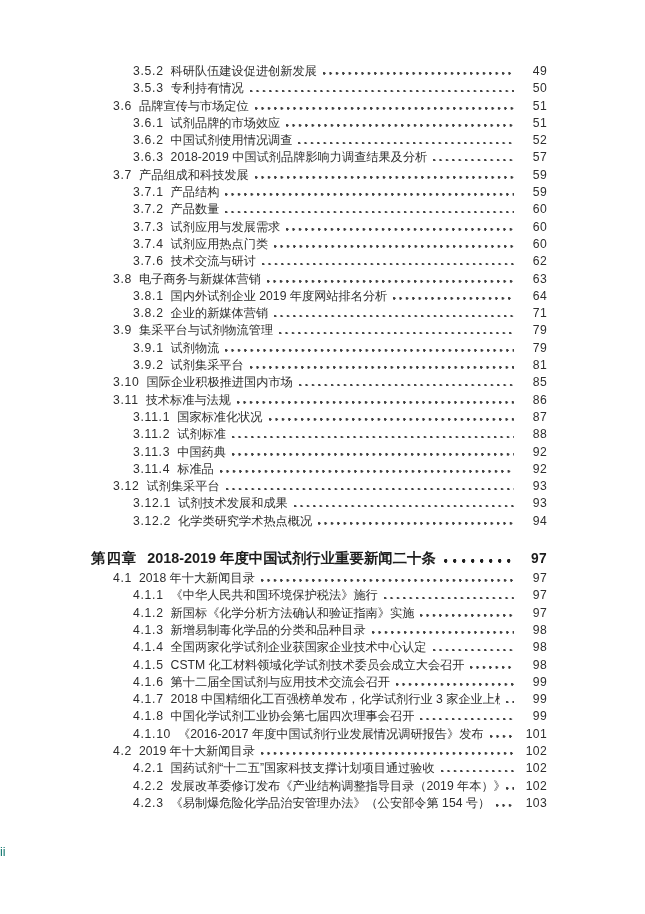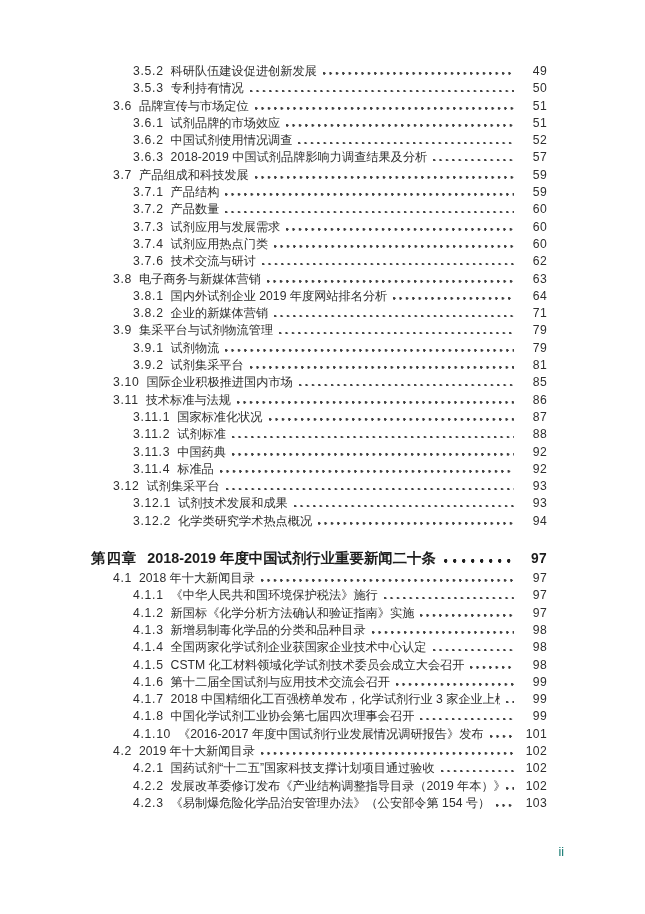--- a/index.html
+++ b/index.html
@@ -70,21 +70,21 @@
     background-image: radial-gradient(circle at 1.7px 1.7px, #1f1f1f 1.55px, rgba(0,0,0,0) 1.95px);
     background-size: 9px 3.6px;
     margin: 0 8px 0 8px;
   }
   .row.chapter .pg { font-size: 13.8px; }
   .footer {
     position: absolute;
     left: 0;
     right: 0;
     top: 845px;
-    text-align: right;
+    text-align: left;
     font-size: 12.5px;
     color: #0f766e;
   }
 </style>
 </head>
 <body>
 
 <div class="page">
   <main class="toc" id="toc-list">
       <div class="row subsection">

